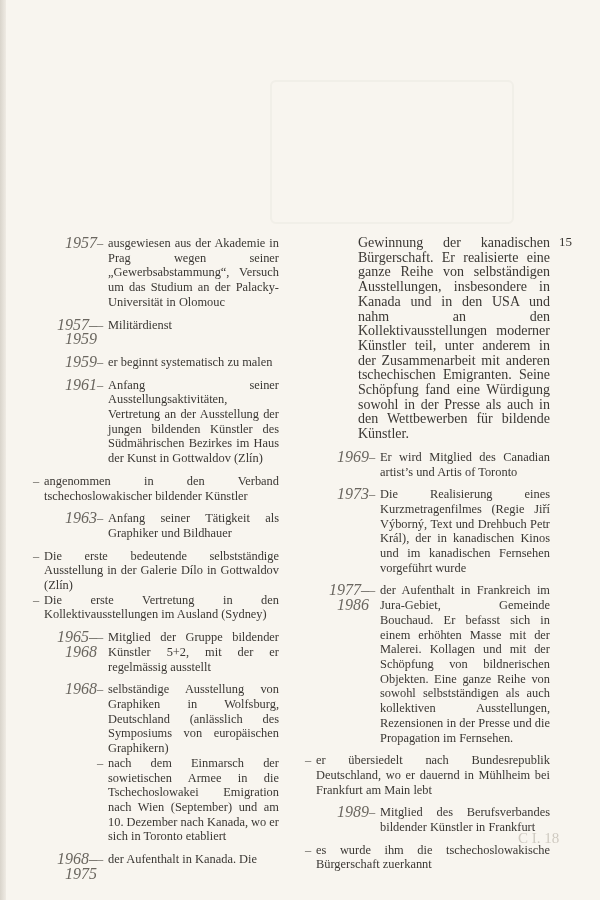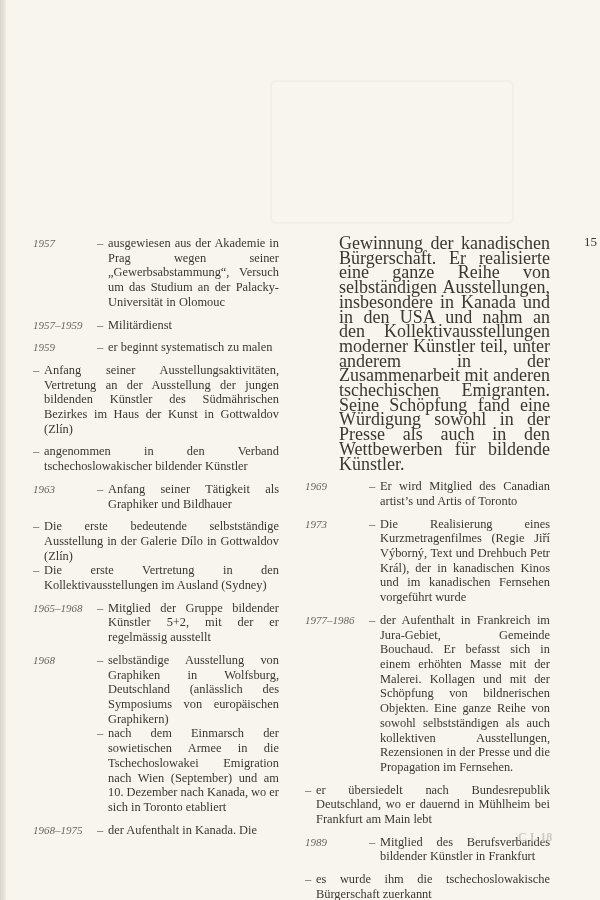--- a/index.html
+++ b/index.html
@@ -16,37 +16,38 @@
   }
   .ghost {
     position: absolute; left: 270px; top: 80px; width: 240px; height: 140px;
     border: 2px solid rgba(200,195,185,0.12);
     border-radius: 6px;
   }
   .column { position: absolute; top: 236px; }
   .col-left { left: 33px; width: 246px; }
   .col-right { left: 305px; width: 245px; }
   .page-number {
-    position: absolute; left: 584px; top: 234px;
+    position: absolute; left: 559px; top: 234px;
     font-size: 13px; color: #3a3733;
   }
   .entry { display: flex; margin-bottom: 8px; font-size: 12.4px; line-height: 14.7px; }
   .year {
     width: 64px; flex: 0 0 64px;
     font-style: italic; color: #6a665f;
-    font-size: 11px;
+    font-size: 16px;
+    text-align: right;
   }
   .items { flex: 1; }
   .item { display: flex; }
   .dash { width: 11px; flex: 0 0 11px; color: #5a5650; }
   .text { flex: 1; text-align: justify; hyphens: manual; }
-  .continuation { margin-left: 34px; text-align: justify; font-size: 18px; line-height: 14.7px; margin-bottom: 8px; }
+  .continuation { margin-left: 53px; text-align: justify; font-size: 14px; line-height: 14.7px; margin-bottom: 8px; }
   .stamp {
     position: absolute; left: 518px; top: 830px;
-    font-size: 12px; color: #cfcac1; font-weight: bold; text-align: center;
+    font-size: 15px; color: #cfcac1; font-weight: normal; text-align: center;
   }
 </style>
 </head>
 <body>
 
 <div class="spine"></div>
 <div class="ghost"></div>
 
 <div class="page-number">15</div>
 
@@ -72,20 +73,21 @@
   <div class="entry">
     <div class="year">1959</div>
     <div class="items">
       <div class="item">
           <span class="dash">–</span>
           <span class="text">er beginnt systematisch zu malen</span>
         </div>
     </div>
   </div>
   <div class="entry">
+    <div class="year">1961</div>
     <div class="items">
       <div class="item">
           <span class="dash">–</span>
           <span class="text">Anfang seiner Ausstellungsaktivitäten, Vertretung an der Ausstellung der jungen bildenden Künstler des Südmährischen Bezirkes im Haus der Kunst in Gottwaldov (Zlín)</span>
         </div>
     </div>
   </div>
   <div class="entry">
     <div class="items">
       <div class="item">

